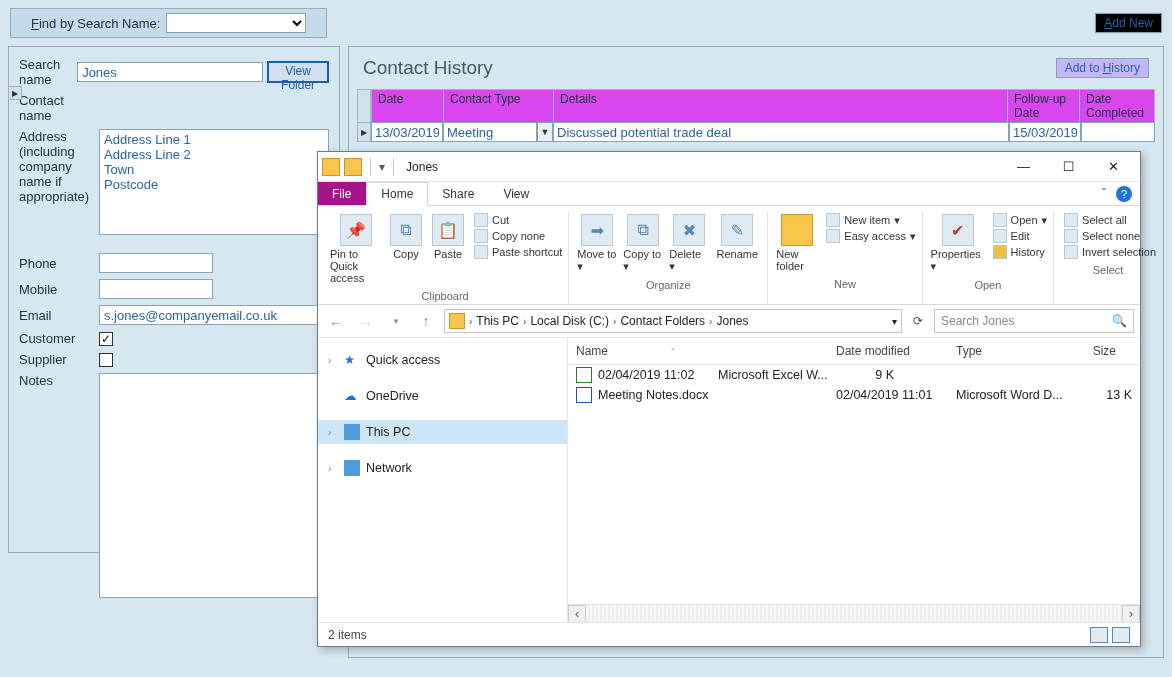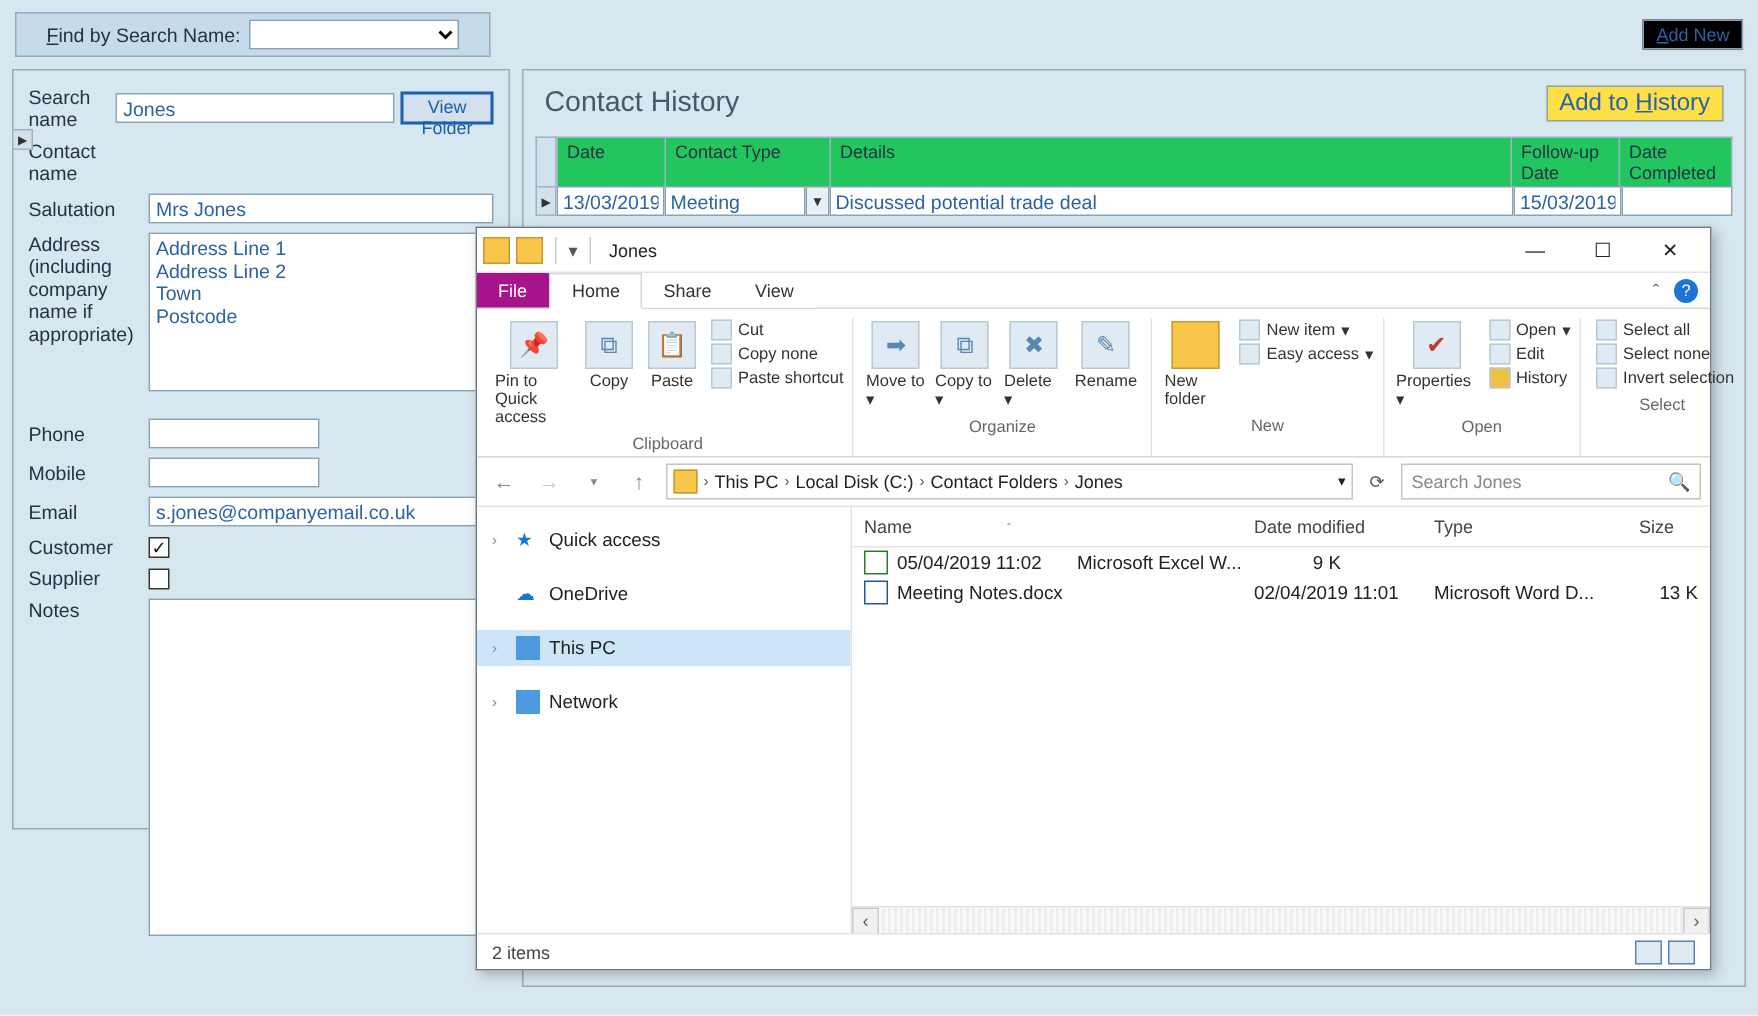--- a/index.html
+++ b/index.html
@@ -20,24 +20,24 @@
   .forminput { flex:1; border:1px solid #8ba2b5; background:#fff; font-size:13px; color:#2a62a5; padding:1px 4px; height:20px; }
   .formtextarea { flex:1; border:1px solid #8ba2b5; background:#fff; font-size:13px; color:#2a62a5; padding:2px 4px; white-space:pre-line; }
   .viewfolder { border:2px solid #1b5fb0; background:#d2e0ee; color:#1b5fb0; font-size:12px; padding:1px 6px; cursor:pointer; margin-left:4px; height:22px; }
   .cbx { width:14px; height:14px; border:1px solid #333; background:#fff; display:inline-flex; align-items:center; justify-content:center; font-size:11px; }
   .cbx.checked::after{ content:"✓"; color:#111; font-size:12px; line-height:1; }
   .noteshost { align-items:flex-start; }
   .notesbox { flex:1; height:225px; border:1px solid #8ba2b5; background:#fff; }
 
   .contacthdr { display:flex; align-items:center; padding:4px 6px 10px; }
   .contacthdr h2 { font-size:19px; font-weight:400; color:#46586a; margin:0; }
-  .addhist { margin-left:auto; border:1px solid #8ba2b5; background:#fde047; color:#2a62a5; font-size:16px; padding:2px 8px; cursor:pointer; }
+  .addhist { margin-left:auto; border:1px solid #8ba2b5; background:#c4b5fd; color:#2a62a5; font-size:12px; padding:2px 8px; cursor:pointer; }
   .addhist u { text-decoration:underline; }
   .histhead { display:flex; font-size:12px; color:#234; border:1px solid #9fb3c4; border-bottom:none; }
-  .histhead div { padding:2px 6px; border-right:1px solid #9fb3c4; background:#22c55e; }
+  .histhead div { padding:2px 6px; border-right:1px solid #9fb3c4; background:#d946ef; }
   .histrow { display:flex; }
   .histrow .cell { padding:0; }
   .histrow input, .histrow select { width:100%; border:1px solid #8ba2b5; background:#fff; font-size:13px; color:#2a62a5; height:20px; padding:0 3px; }
   .w-date{width:72px;} .w-ct{width:110px;} .w-det{flex:1;} .w-fu{width:72px;} .w-dc{width:74px;}
   .rowmark{ width:14px; background:#d2e2ed; border:1px solid #9fb3c4; display:flex; align-items:center; justify-content:center; font-size:10px; color:#333;}
   .rowmark.on::after{content:"▶"; font-size:8px;}
   .colmark{ position:absolute; left:8px; top:40px; width:14px; height:14px; border:1px solid #9fb3c4; background:#d2e2ed; font-size:8px; color:#333; display:flex; align-items:center; justify-content:center;}
   .colmark::after{content:"▶";}
 
   
@@ -114,24 +114,20 @@
  <div class="leftcol">
   <div class="panel" style="height:507px; padding:10px;">
     <div class="formrow">
       <div class="formlabel">Search name</div>
       <input class="forminput" value="Jones" style="">
       <button class="viewfolder">View Folder</button>
     </div>
     <div class="formrow">
       <div class="formlabel">Contact name</div>
     </div>
-    <div class="formrow">
-      <div class="formlabel">Salutation</div>
-      <input class="forminput" value="Mrs Jones" style="">
-    </div>
     <div class="formrow" style="align-items:flex-start; height:108px;">
       <div class="formlabel" style="white-space:normal;">Address (including company name if appropriate)</div>
       <div class="formtextarea" style="height:106px;">Address Line 1
 Address Line 2
 Town
 Postcode</div>
     </div>
     <div style="height:10px;"></div>
     <div class="formrow">
       <div class="formlabel">Phone</div>
@@ -377,21 +373,21 @@
     <div class="filepane">
       <div class="fcolhead">
         <div class="fc-name"><span>Name</span> <span style="color:#888;font-size:9px;margin-left:60px;">ˆ</span></div>
         <div class="fc-date">Date modified</div>
         <div class="fc-type">Type</div>
         <div class="fc-size">Size</div>
       </div>
       <div class="flist">
         <div class="frow">
           <span class="fico"></span>
-          <div class="fc-date">05/04/2019 11:02</div>
+          <div class="fc-date">02/04/2019 11:02</div>
           <div class="fc-type">Microsoft Excel W...</div>
           <div class="fc-size">9 K</div>
         </div>
         <div class="frow">
           <span class="fico doc"></span>
           <div class="fc-name" style="flex:0 0 238px;">Meeting Notes.docx</div>
           <div class="fc-date">02/04/2019 11:01</div>
           <div class="fc-type">Microsoft Word D...</div>
           <div class="fc-size">13 K</div>
         </div>

